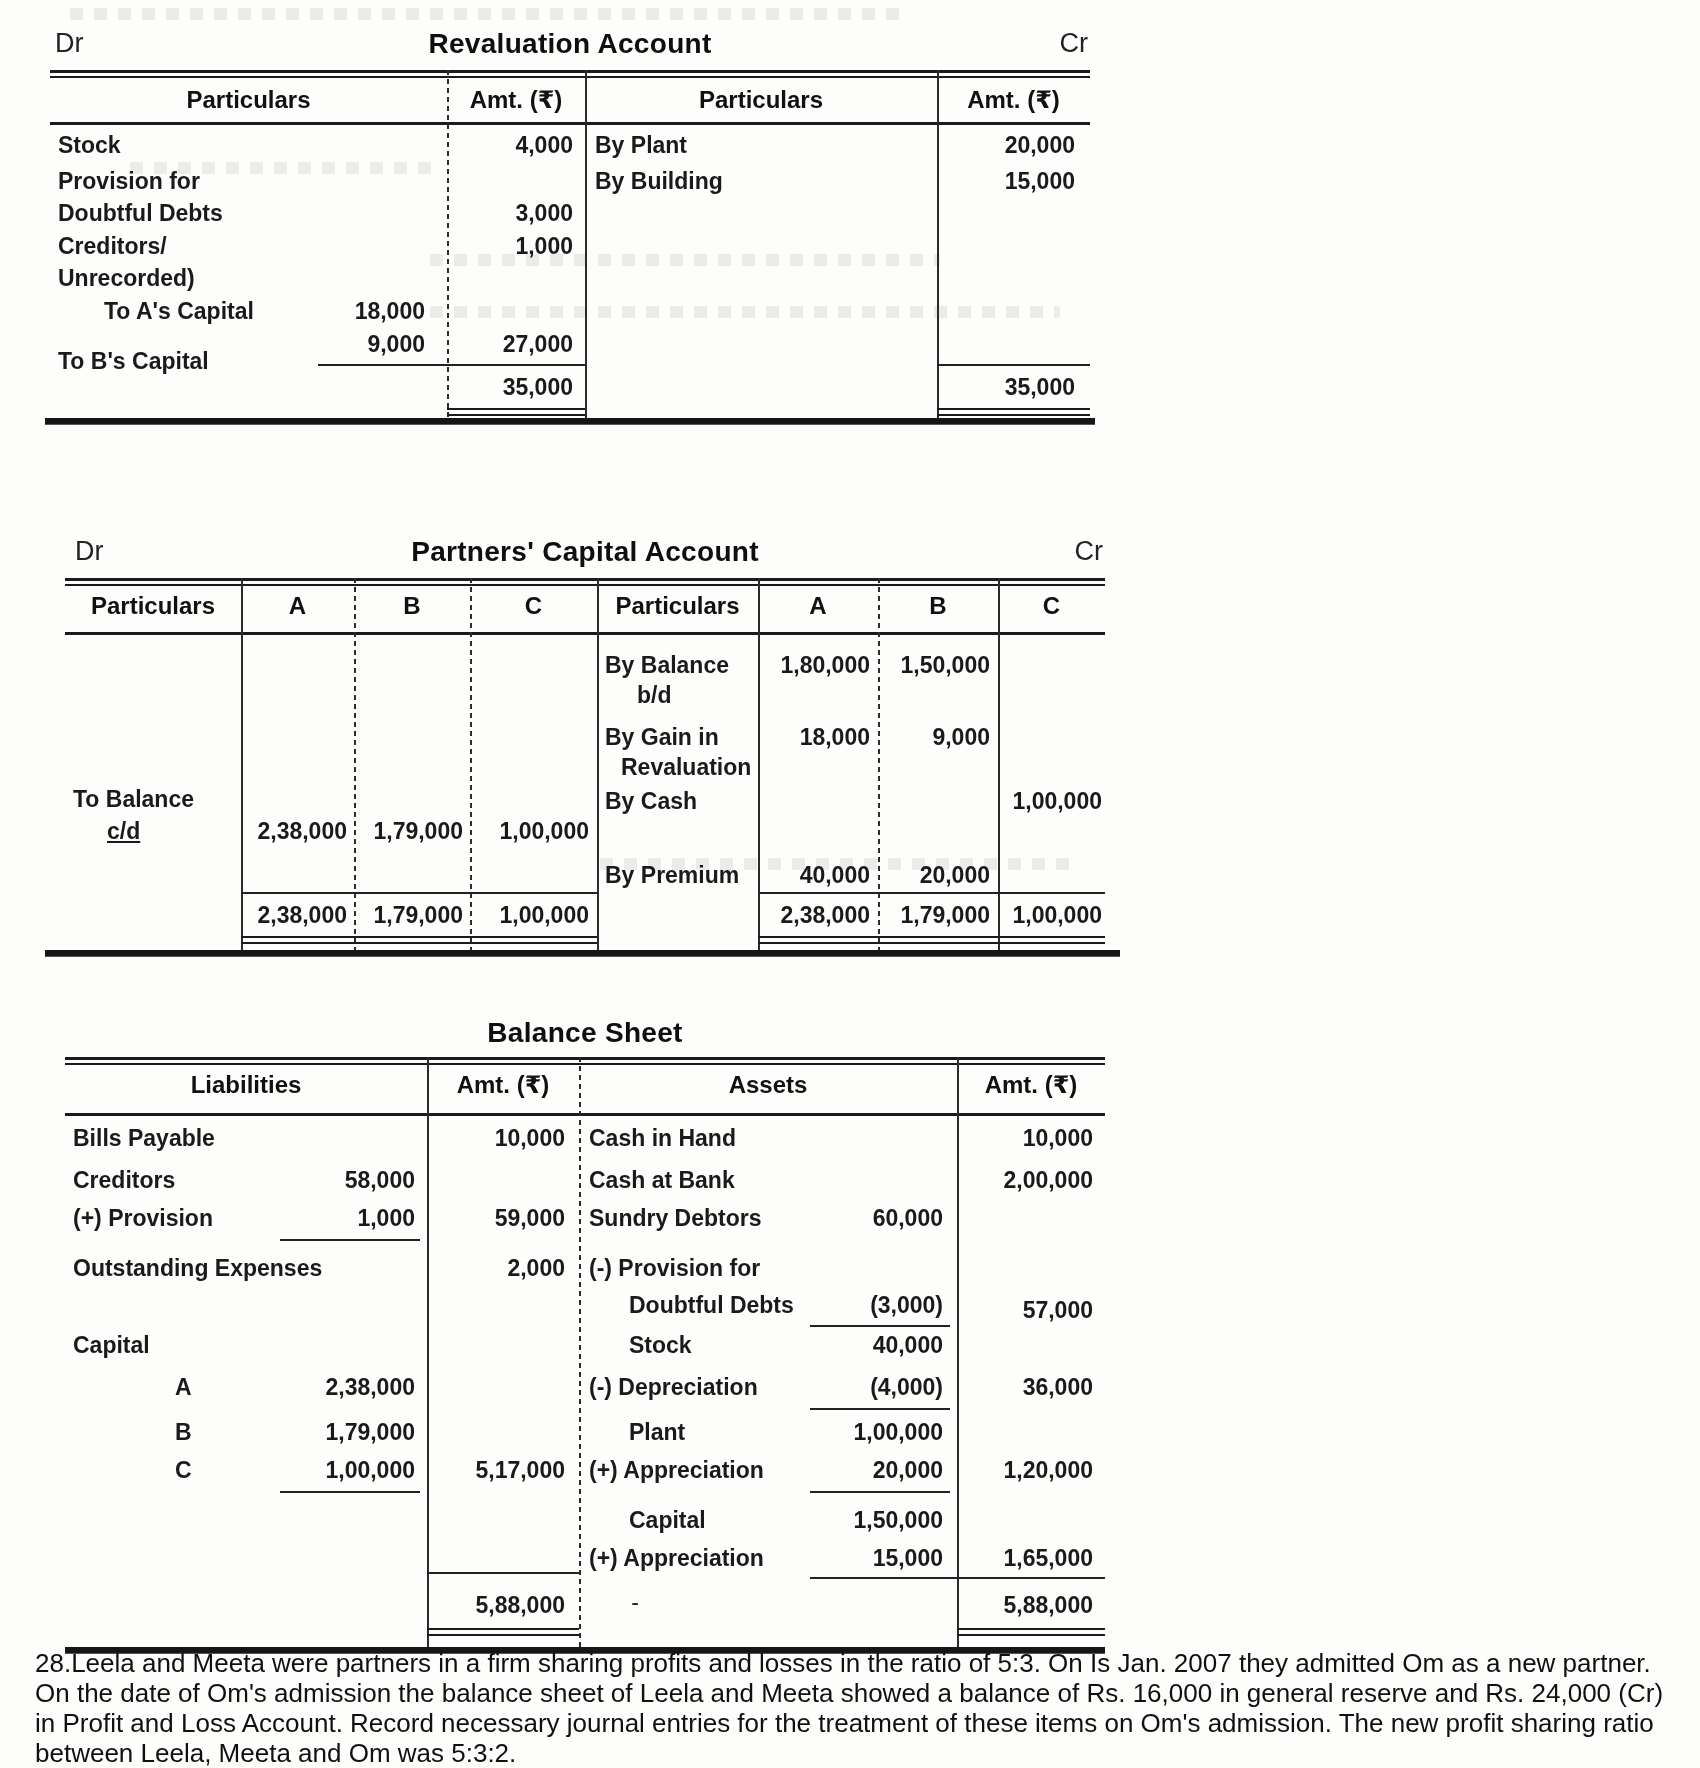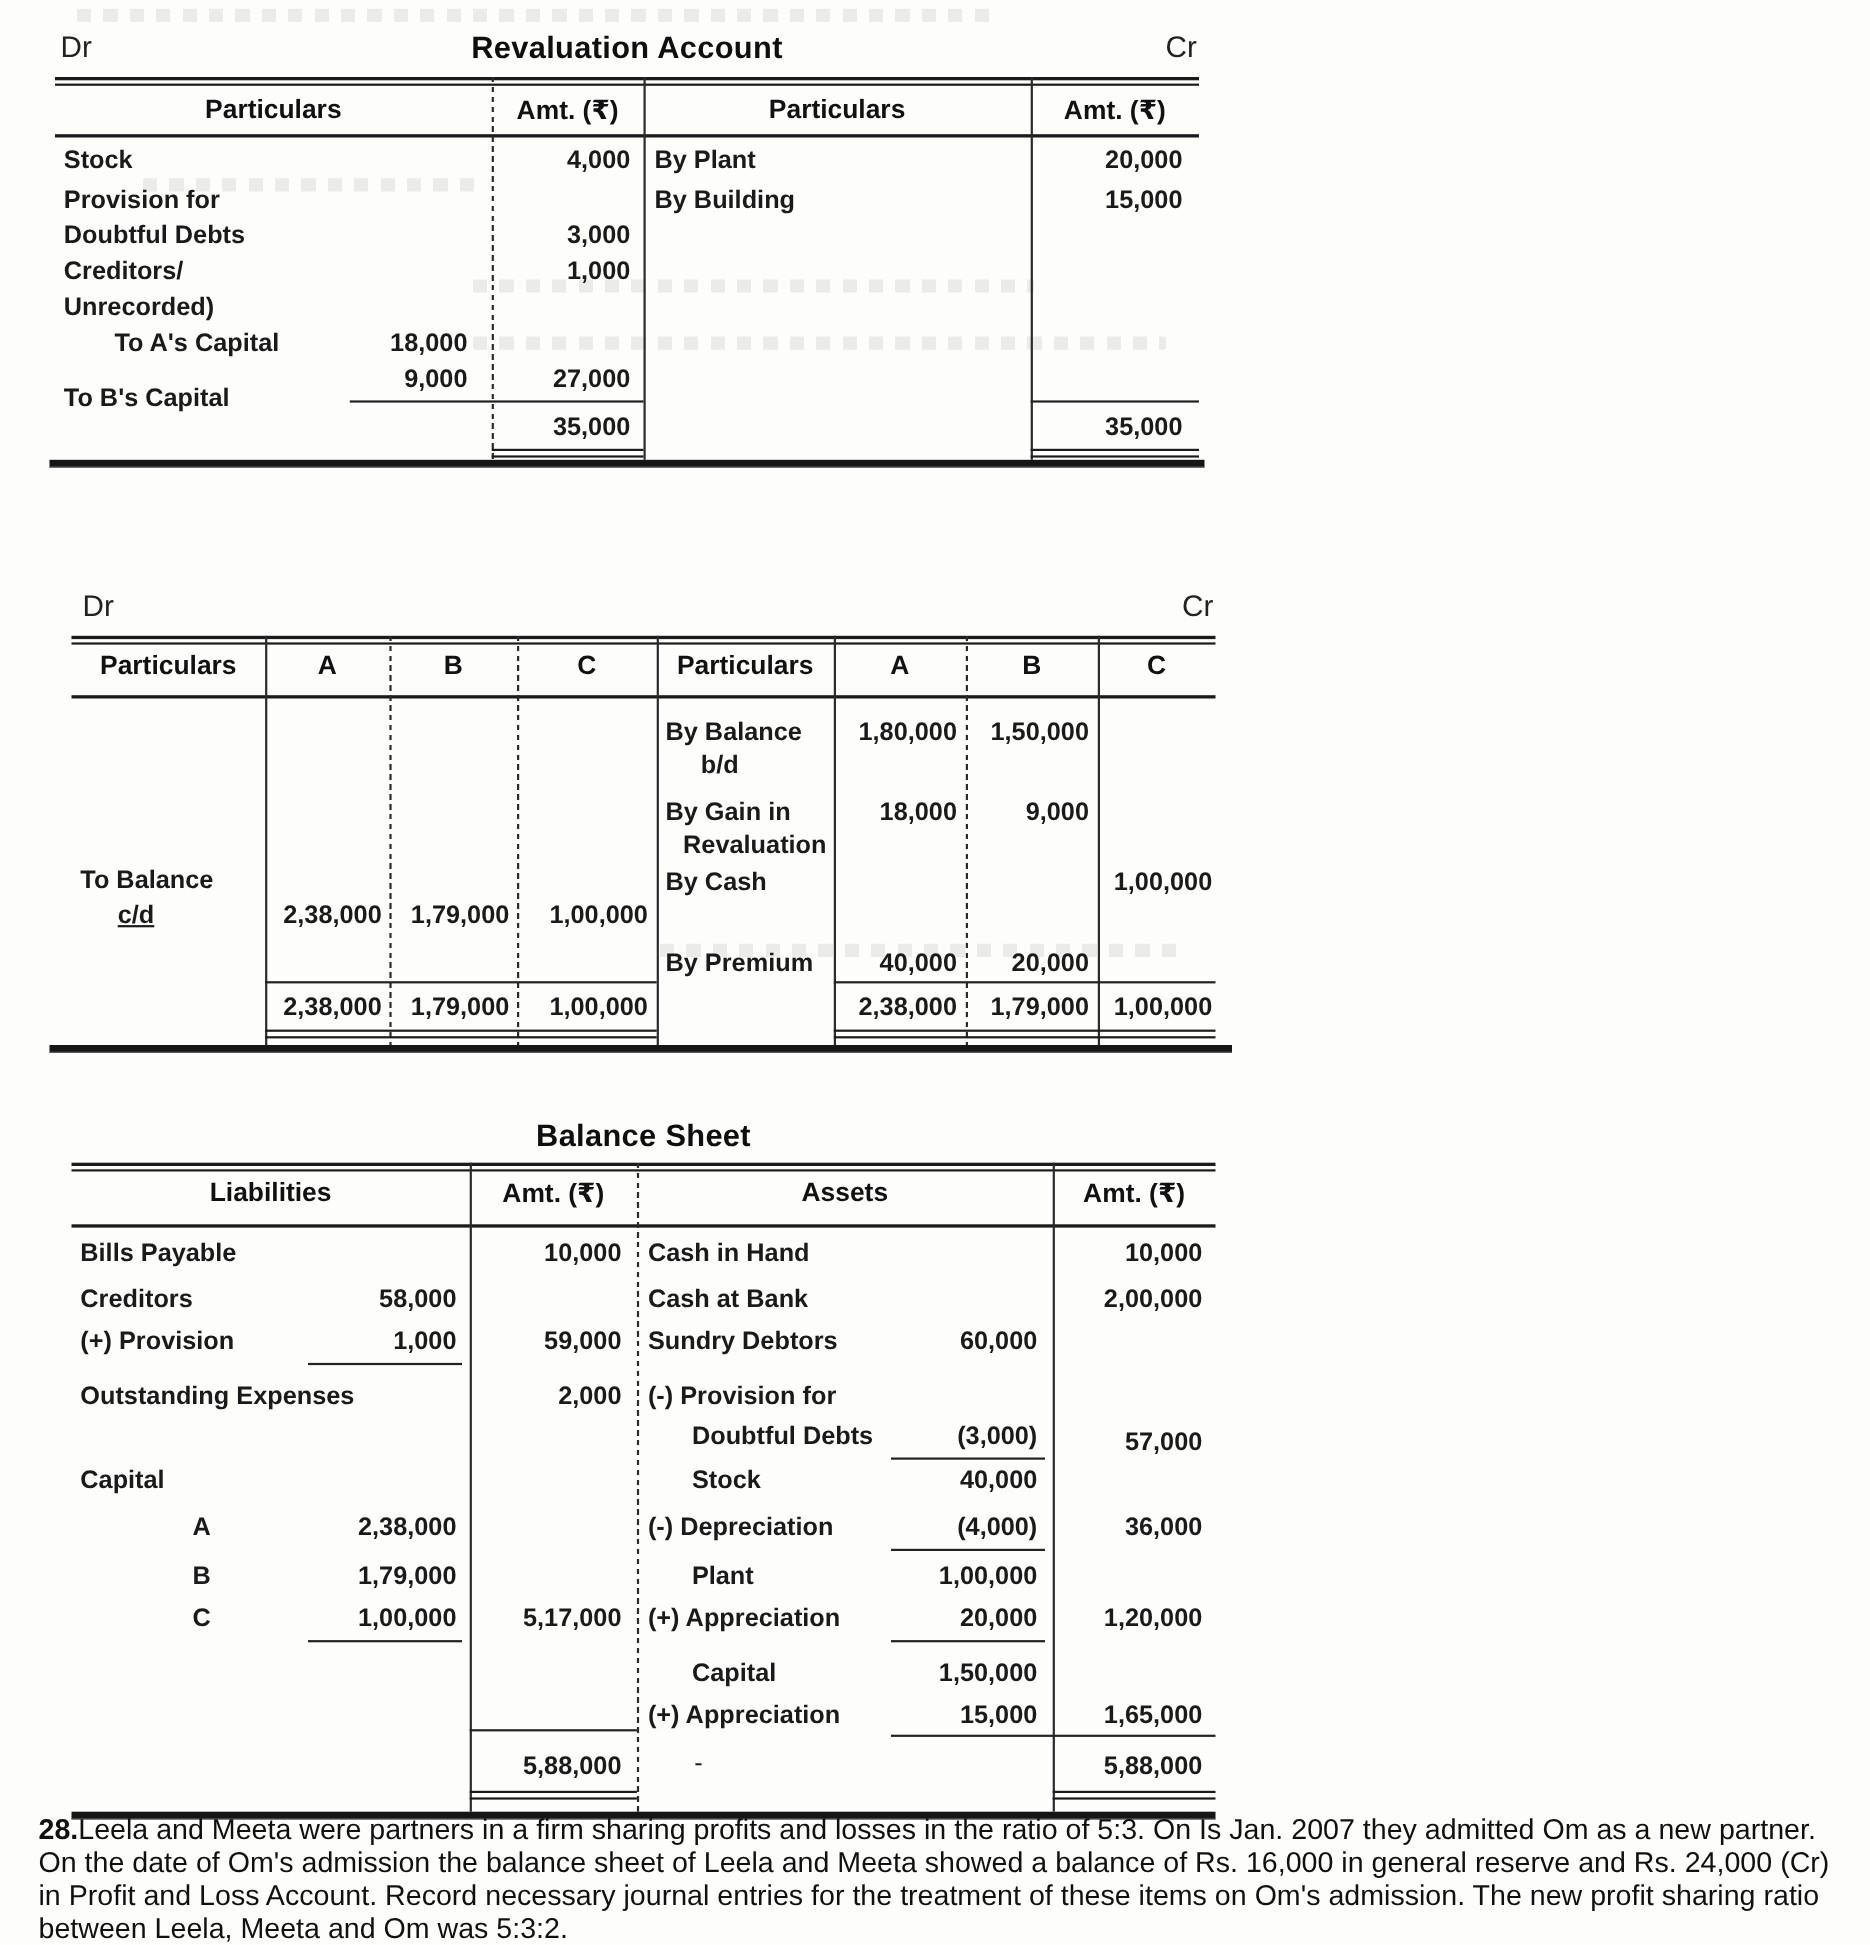--- a/index.html
+++ b/index.html
@@ -16,21 +16,21 @@
   .hline{position:absolute;height:2px;background:#222;}
   .hline3{position:absolute;height:3px;background:#1b1b1b;}
   .heavy{position:absolute;height:6px;background:#161616;border-bottom:1px solid #555;}
   .dblu{position:absolute;height:8px;border-top:2px solid #1b1b1b;border-bottom:2px solid #1b1b1b;box-sizing:border-box;}
   .vsolid{position:absolute;width:2px;background:#2b2b2b;}
   .vdash{position:absolute;width:2px;background:repeating-linear-gradient(to bottom,#2b2b2b 0 5px,transparent 5px 9px);}
   
   .noise{position:absolute;height:12px;opacity:.13;border-radius:2px;filter:blur(.5px);
          background:repeating-linear-gradient(90deg,#7a7a7a 0 13px,transparent 13px 24px);}
   .para{position:absolute;font-size:26px;font-weight:400;line-height:30px;color:#101010;}
-  .para b{font-weight:700;text-align:right;}
+  .para b{font-weight:400;text-align:right;}
 </style>
 </head>
 <body>
 
 <div class="page">
 
   <div class="noise" style="left:70px;top:8px;width:840px;"></div>
   <div class="noise" style="left:130px;top:162px;width:310px;"></div>
   <div class="noise" style="left:430px;top:254px;width:510px;"></div>
   <div class="noise" style="left:430px;top:306px;width:630px;"></div>
@@ -75,20 +75,21 @@
     <div class="hline" style="left:887px;top:336px;width:153px;"></div>
     <div class="t num" style="left:403px;top:346px;width:120px;">35,000</div>
     <div class="t num" style="left:893px;top:346px;width:132px;">35,000</div>
     <div class="dblu" style="left:397px;top:380px;width:138px;"></div>
     <div class="dblu" style="left:887px;top:380px;width:153px;"></div>
     <div class="heavy" style="left:-5px;top:390px;width:1050px;"></div>
   </div>
 
   <div class="abs" style="left:65px;top:530px;width:1040px;height:432px;">
     <div class="drcr" style="left:10px;top:6px;">Dr</div>
+    <div class="title" style="left:0;top:6px;width:1040px;">Partners' Capital Account</div>
     <div class="drcr" style="right:2px;top:6px;">Cr</div>
 
     <div class="topline" style="left:0;top:48px;width:1040px;"></div>
     <div class="hline3" style="left:0;top:102px;width:1040px;"></div>
     <div class="vsolid" style="left:176px;top:48px;height:372px;"></div>
     <div class="vdash" style="left:289px;top:48px;height:372px;"></div>
     <div class="vdash" style="left:405px;top:48px;height:372px;"></div>
     <div class="vsolid" style="left:532px;top:48px;height:372px;"></div>
     <div class="vsolid" style="left:693px;top:48px;height:372px;"></div>
     <div class="vdash" style="left:813px;top:48px;height:372px;"></div>

